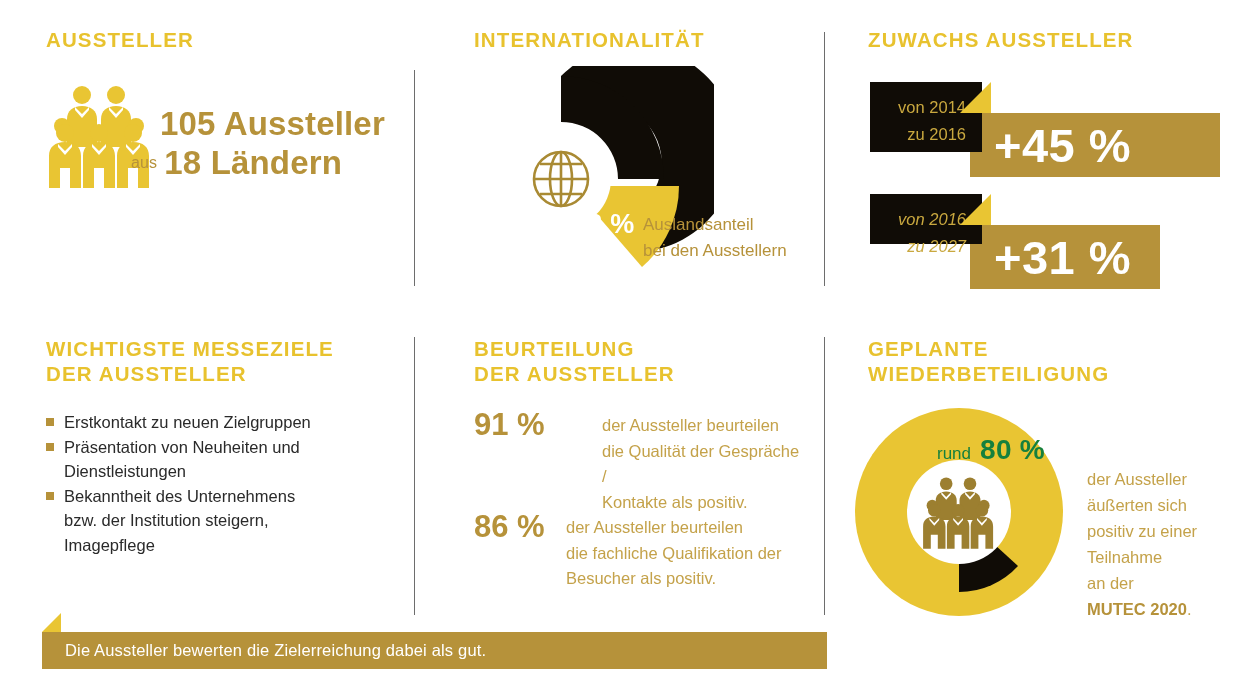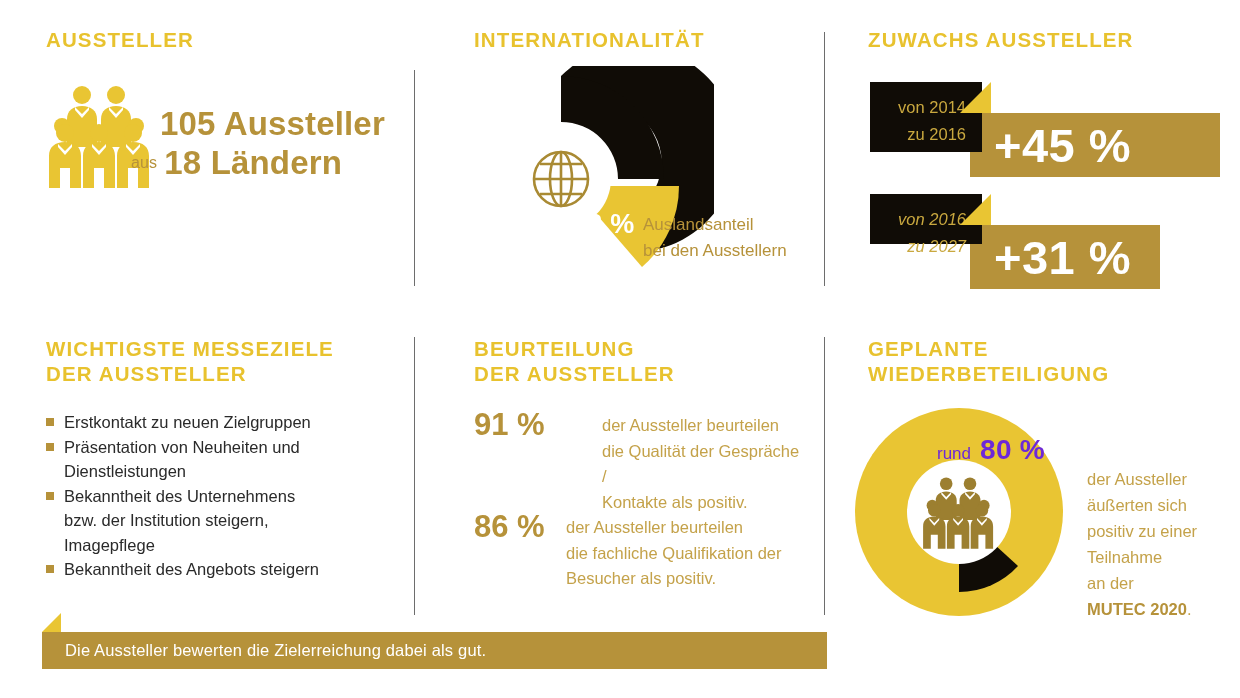--- a/index.html
+++ b/index.html
@@ -99,21 +99,21 @@
   .rate-num{
     font-size:31px;font-weight:bold;color:#B6923A;line-height:34px;
     white-space:nowrap;width:92px;flex:0 0 auto;
   }
   .rate-txt{
     font-size:16.5px;line-height:25.5px;color:#C4A24A;white-space:pre-line;
   }
 
   
   .rund-wrap{
-    position:absolute;color:#6d28d9;white-space:nowrap;
+    position:absolute;color:#15803d;white-space:nowrap;
   }
   .rund-small{font-size:17px;}
   .rund-big{font-size:28px;font-weight:bold;letter-spacing:0.01em;}
   .side-text{
     position:absolute;font-size:16.5px;line-height:26px;color:#C4A24A;
     white-space:pre-line;
   }
   .side-text b{color:#B6923A;font-weight:bold;}
 
   
@@ -241,24 +241,20 @@
     <div class="bullet-row">
       <span class="bullet-sq"></span>
       <span class="bullet-txt">Präsentation von Neuheiten und
 Dienstleistungen</span>
     </div>
     <div class="bullet-row">
       <span class="bullet-sq"></span>
       <span class="bullet-txt">Bekanntheit des Unternehmens
 bzw. der Institution steigern,
 Imagepflege</span>
-    </div>
-    <div class="bullet-row">
-      <span class="bullet-sq"></span>
-      <span class="bullet-txt">Bekanntheit des Angebots steigern</span>
     </div>
   </div>
 
   <div class="abs panel-title" style="left:474px;top:336px;">BEURTEILUNG
 DER AUSSTELLER</div>
 
   <div class="rate-block" style="left:474px;top:408px;width:330px;gap:36px;">
     <span class="rate-num">91 %</span>
     <span class="rate-txt" style="padding-top:5px;">der Aussteller beurteilen
 die Qualität der Gespräche /

